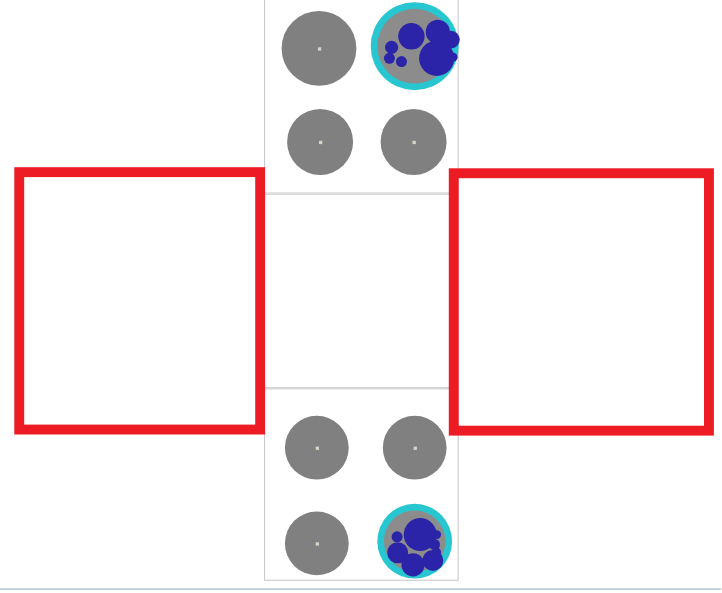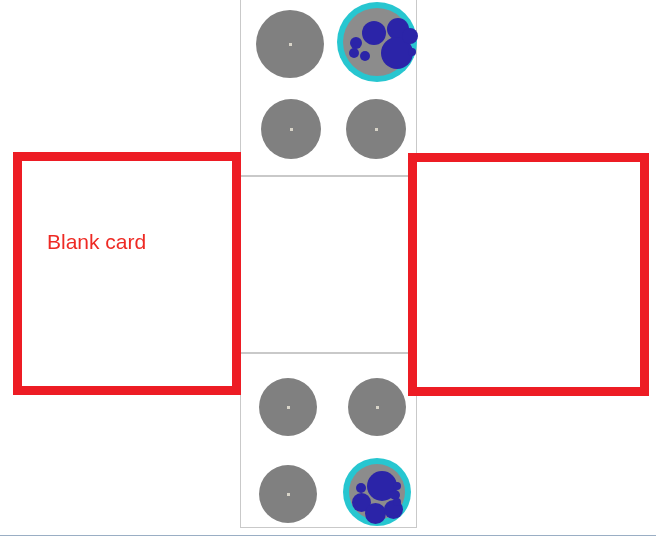--- a/index.html
+++ b/index.html
@@ -138,17 +138,16 @@
       <span class="blob" style="left:35px; top:36px; width:19px; height:19px;"></span>
       <span class="blob" style="left:41px; top:26px; width:10px; height:10px;"></span>
       <span class="blob" style="left:44px; top:18px; width:8px;  height:8px;"></span>
       <span class="blob" style="left:44px; top:34px; width:8px;  height:8px;"></span>
     </div>
   </div>
 
   <div class="red-box" id="red-box-left"></div>
   <div class="red-box" id="red-box-right"></div>
 
-  <div class="red-label">Blank card</div>
 
   <div id="bottom-rule"></div>
 
 </div>
 
 </body></html>

